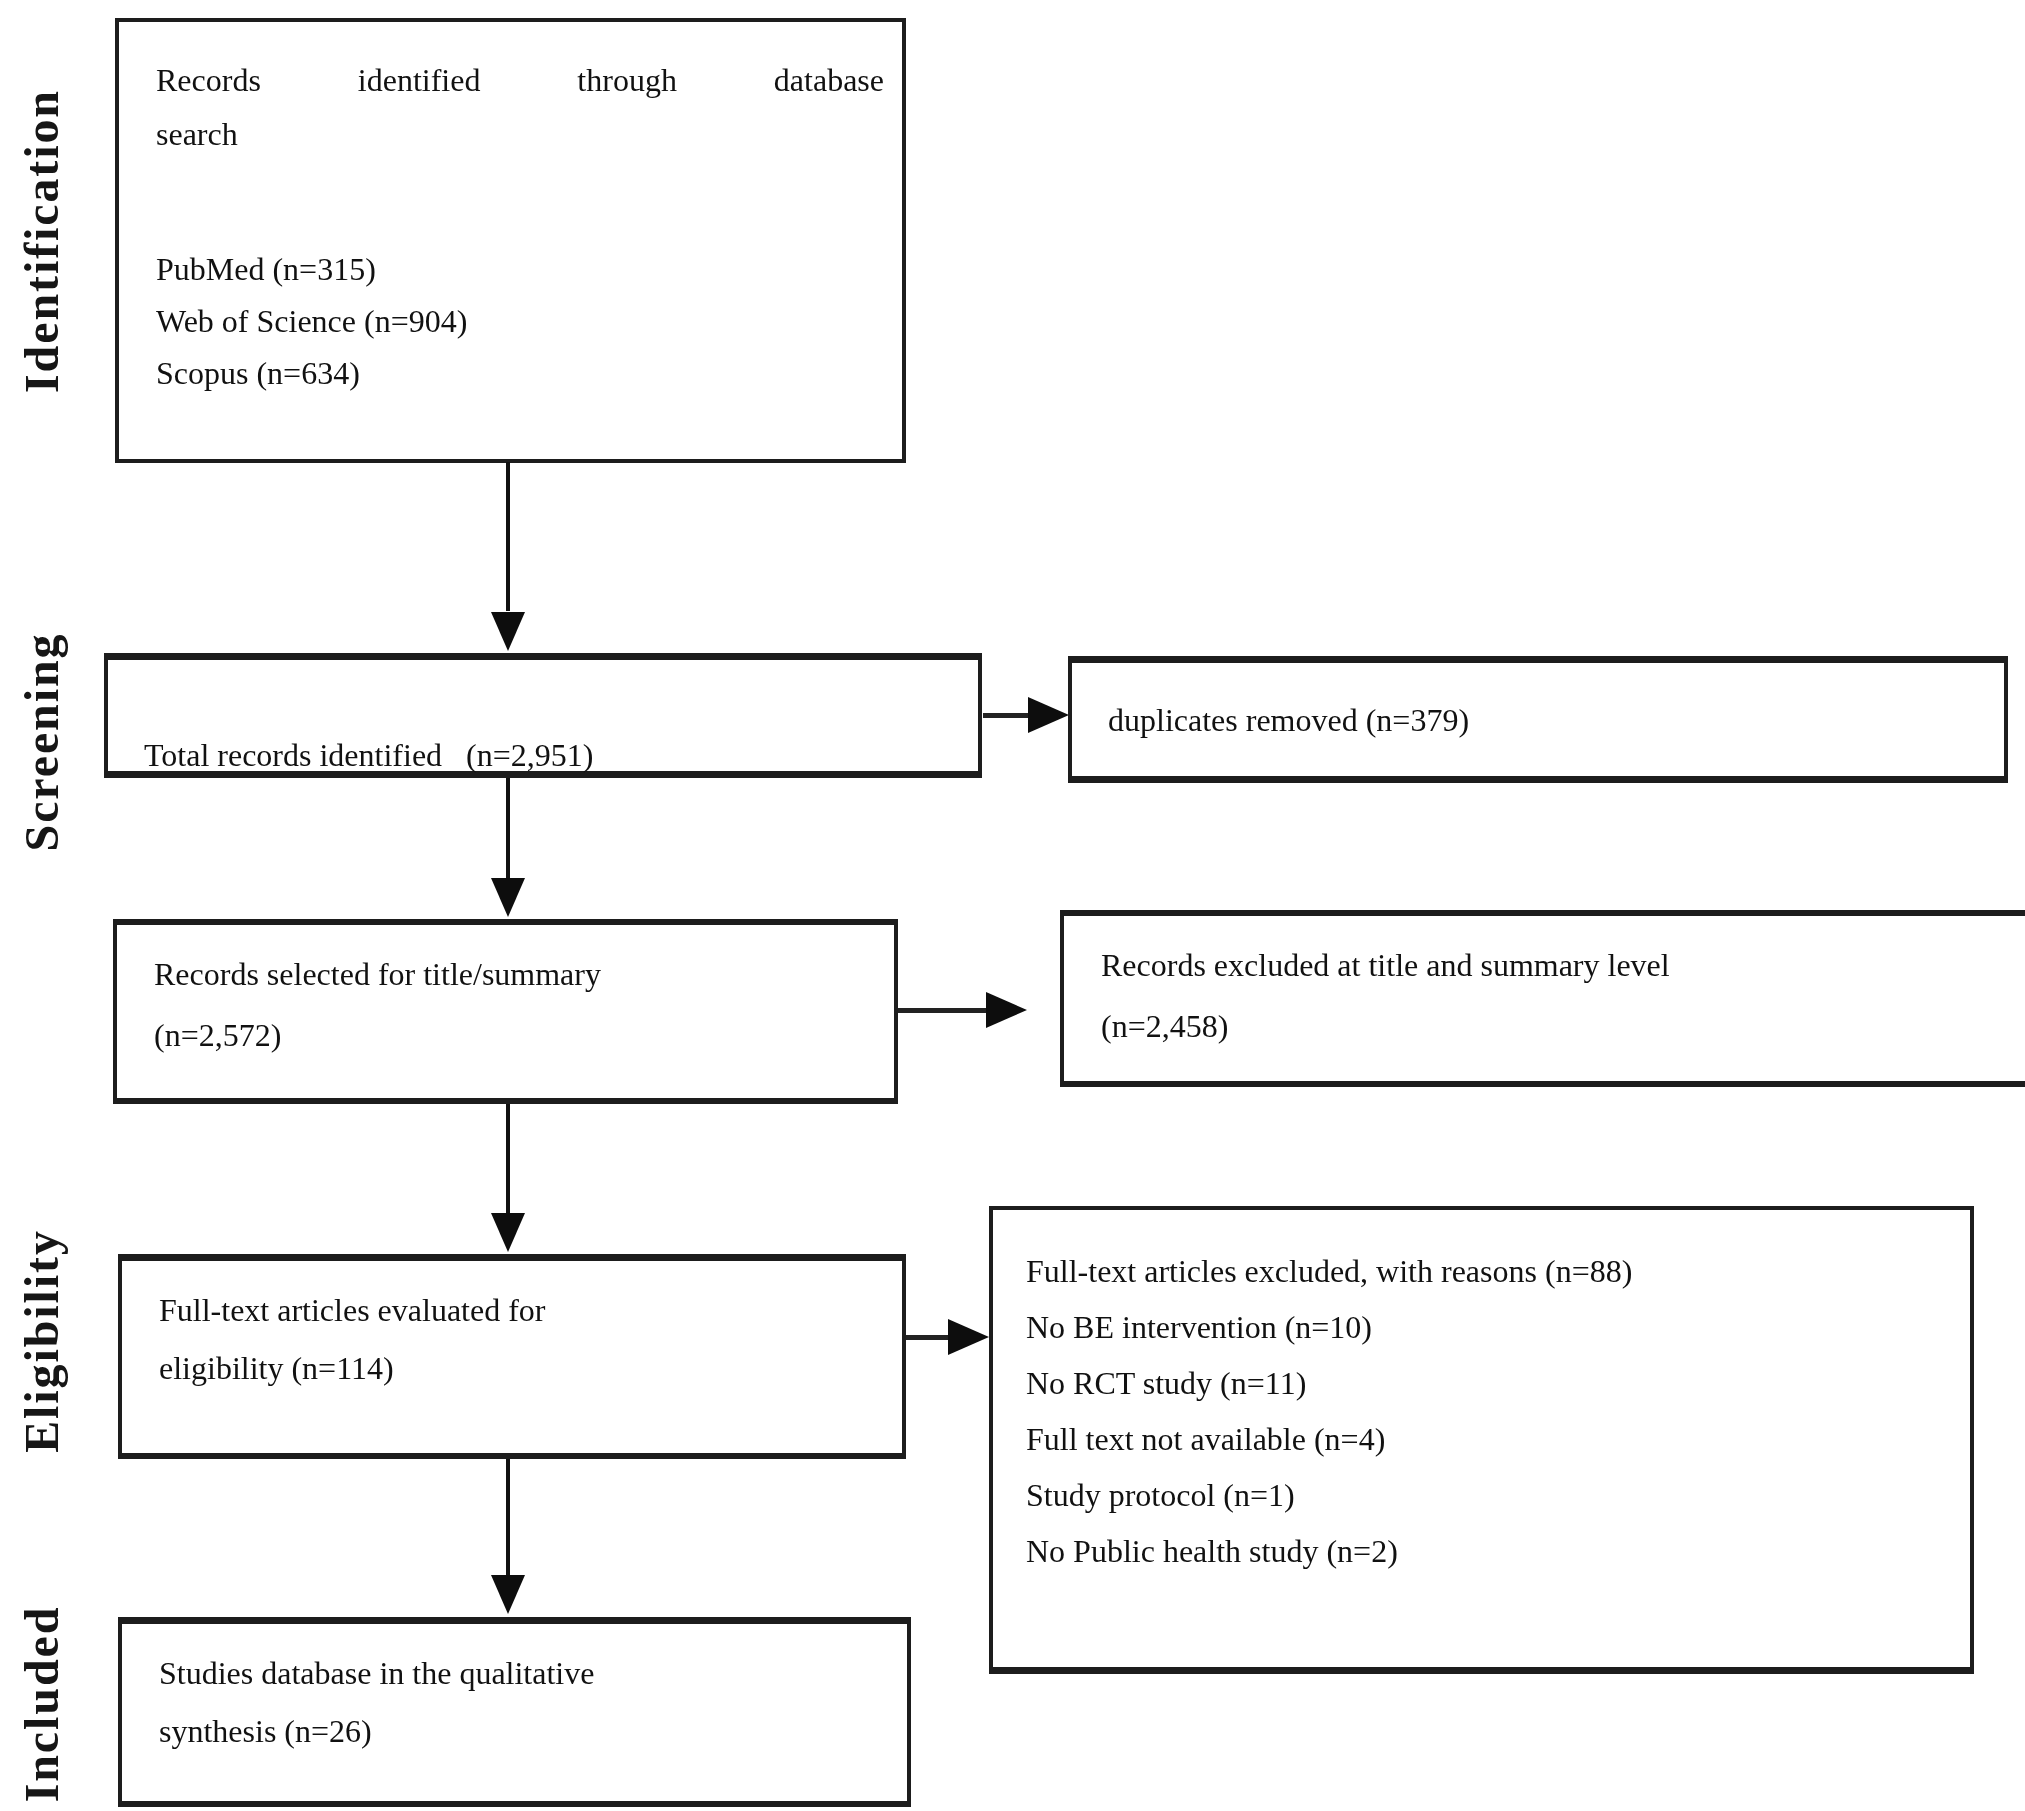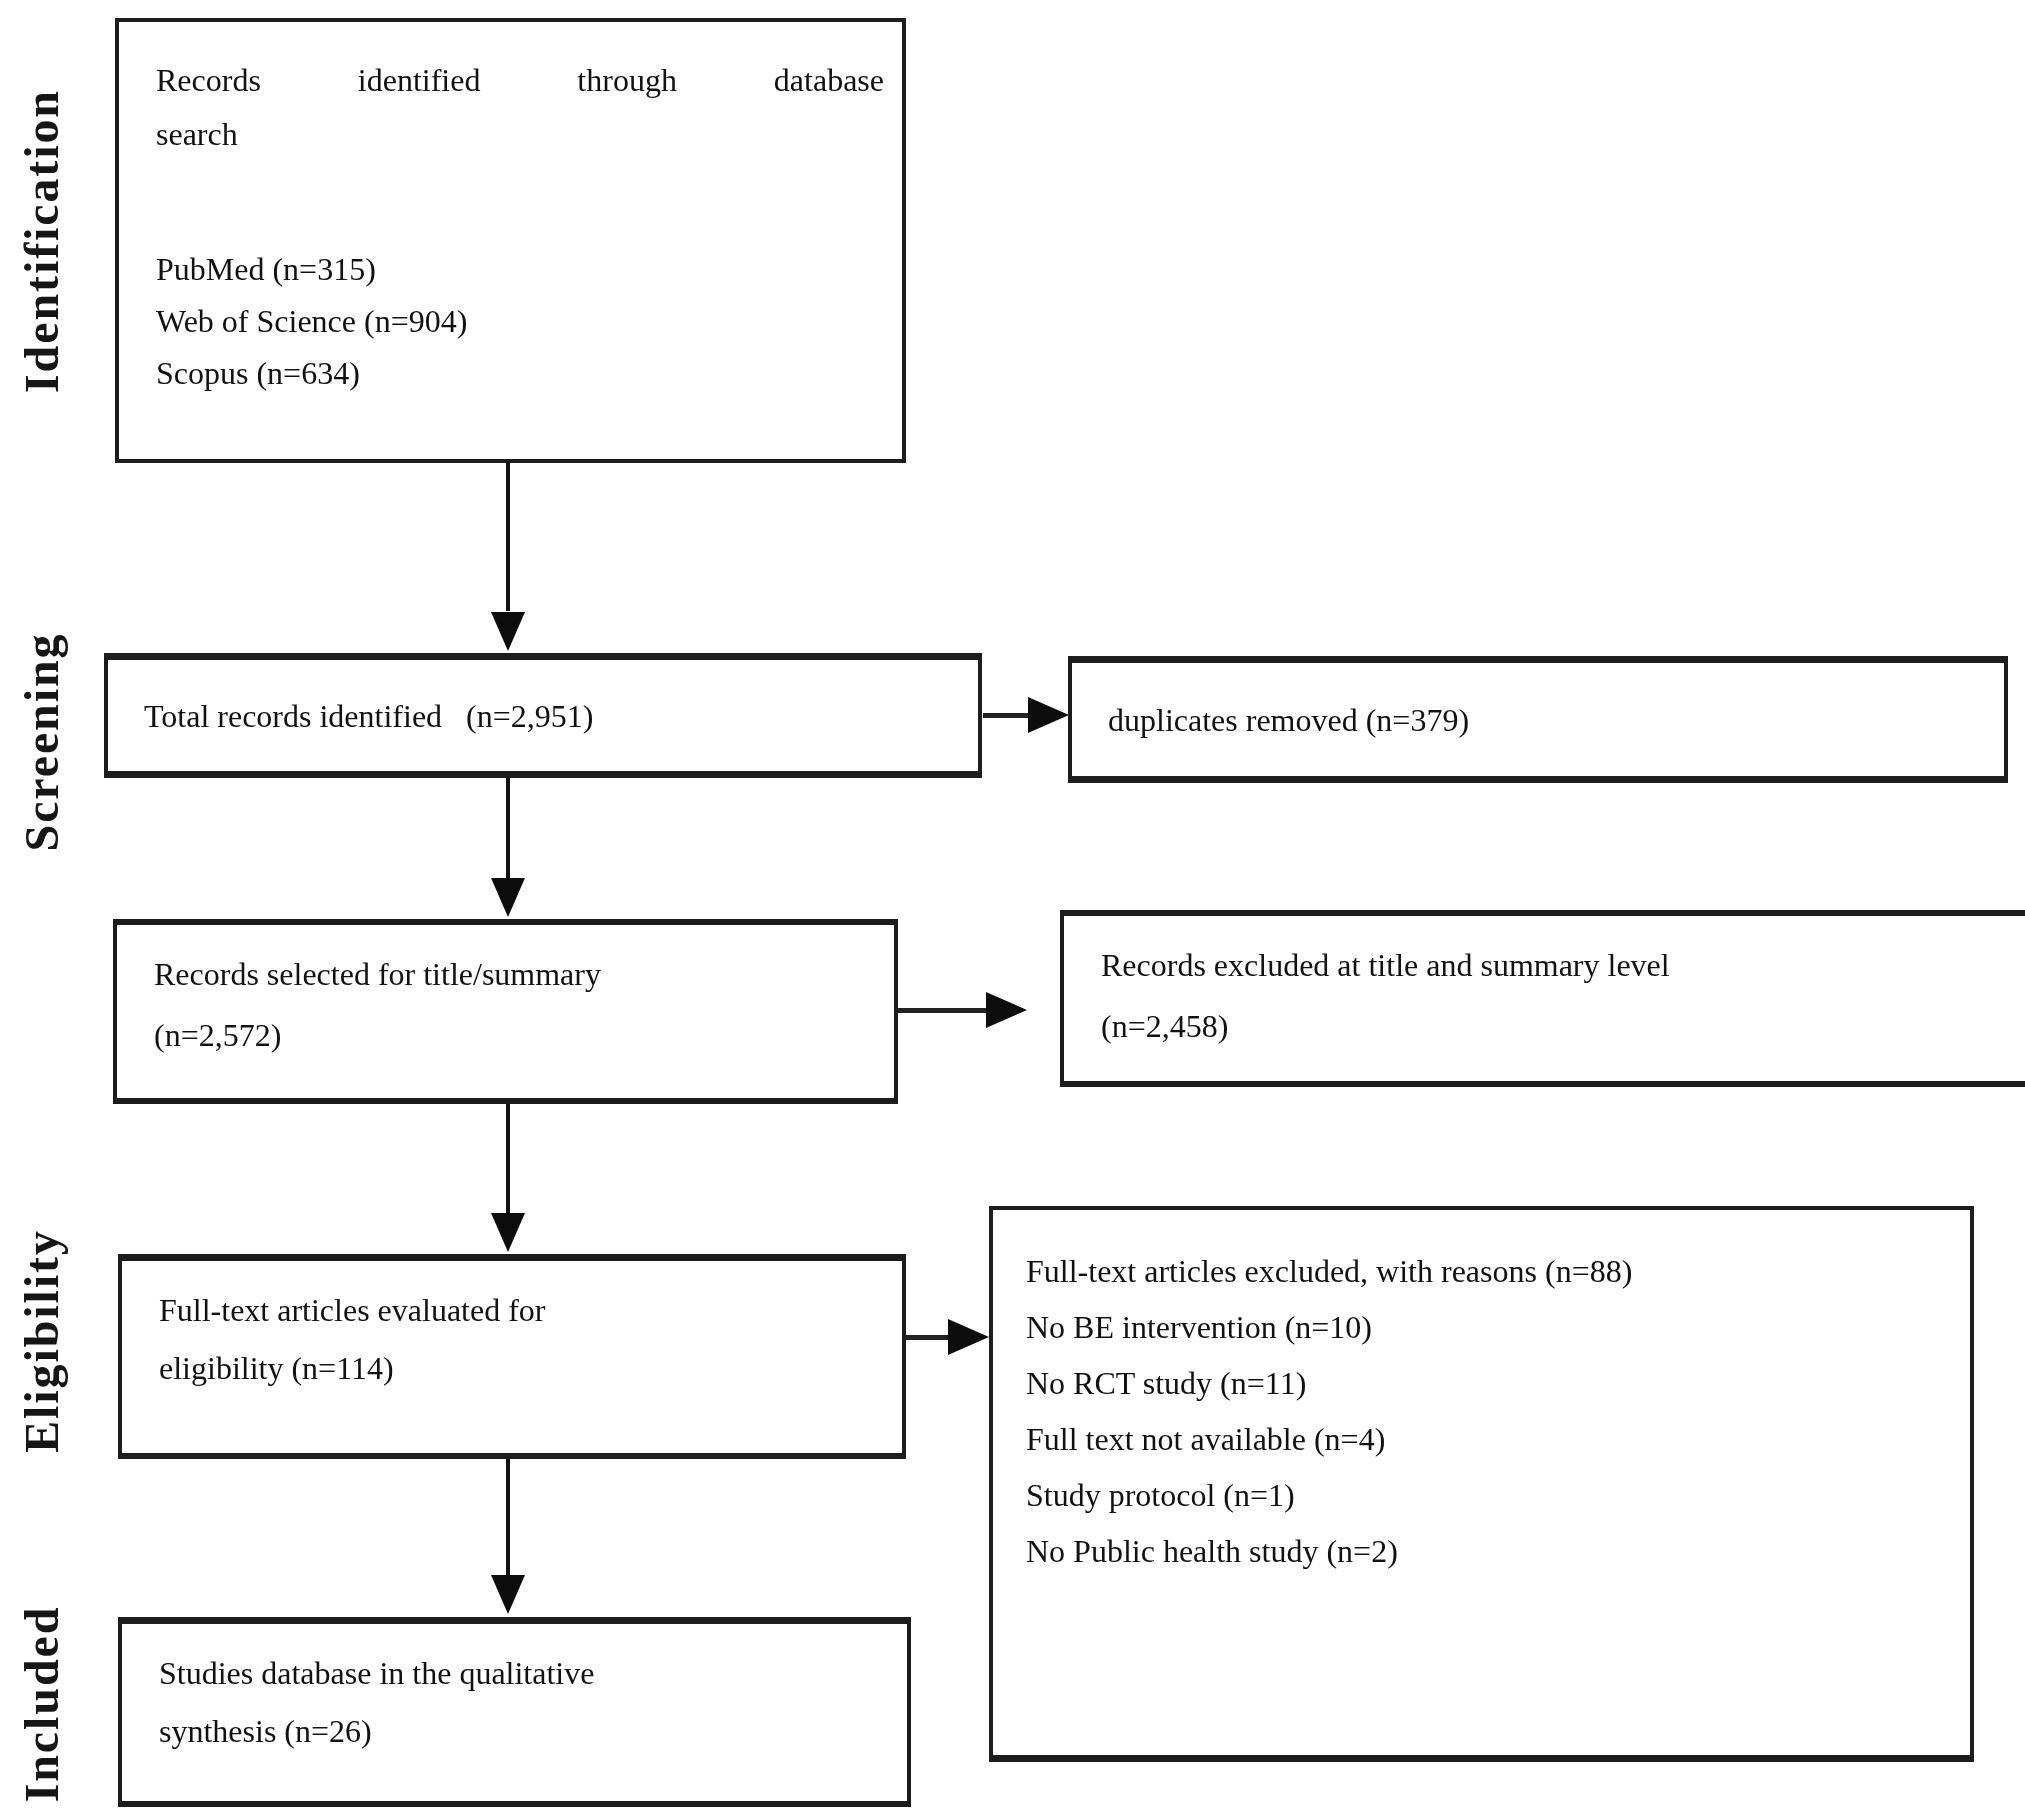--- a/index.html
+++ b/index.html
@@ -90,21 +90,21 @@
     <div class="sources">
       <div class="line">PubMed (n=315)</div>
       <div class="line">Web of Science (n=904)</div>
       <div class="line">Scopus (n=634)</div>
     </div>
   </div>
 
   <div class="arrow-v-line" style="left:506px; top:462px; height:149px;"></div>
   <div class="head-down" style="left:491px; top:612px;"></div>
 
-  <div class="box box-center" style="left:104px; top:653px; width:878px; height:125px;">
+  <div class="box box-center" style="left:104px; top:653px; width:878px; height:125px;align-items:flex-end;">
     <span class="line">Total records identified</span>
     <span class="line count-gap">(n=2,951)</span>
   </div>
 
   <div class="arrow-h-line" style="left:983px; top:713px; width:46px;"></div>
   <div class="head-right" style="left:1028px; top:697px;"></div>
 
   <div class="box box-center" style="left:1068px; top:656px; width:940px; height:127px;">
     <span class="line">duplicates removed (n=379)</span>
   </div>
@@ -129,21 +129,21 @@
   <div class="head-down" style="left:491px; top:1213px;"></div>
 
   <div class="box box-two" style="left:118px; top:1254px; width:788px; height:205px; border-top-width:7.6px;">
     <div class="line">Full-text articles evaluated for</div>
     <div class="line line2" style="margin-top:25.5px;">eligibility (n=114)</div>
   </div>
 
   <div class="arrow-h-line" style="left:906px; top:1335px; width:43px;"></div>
   <div class="head-right" style="left:948px; top:1319px;"></div>
 
-  <div class="box box-reasons" style="left:989px; top:1206px; width:985px; height:556px;">
+  <div class="box box-reasons" style="left:989px; top:1206px; width:985px; height:468px;">
     <div class="line">Full-text articles excluded, with reasons (n=88)</div>
     <div class="line">No BE intervention (n=10)</div>
     <div class="line">No RCT study (n=11)</div>
     <div class="line">Full text not available (n=4)</div>
     <div class="line">Study protocol (n=1)</div>
     <div class="line">No Public health study (n=2)</div>
   </div>
 
   <div class="arrow-v-line" style="left:506px; top:1459px; height:117px;"></div>
   <div class="head-down" style="left:491px; top:1575px;"></div>

